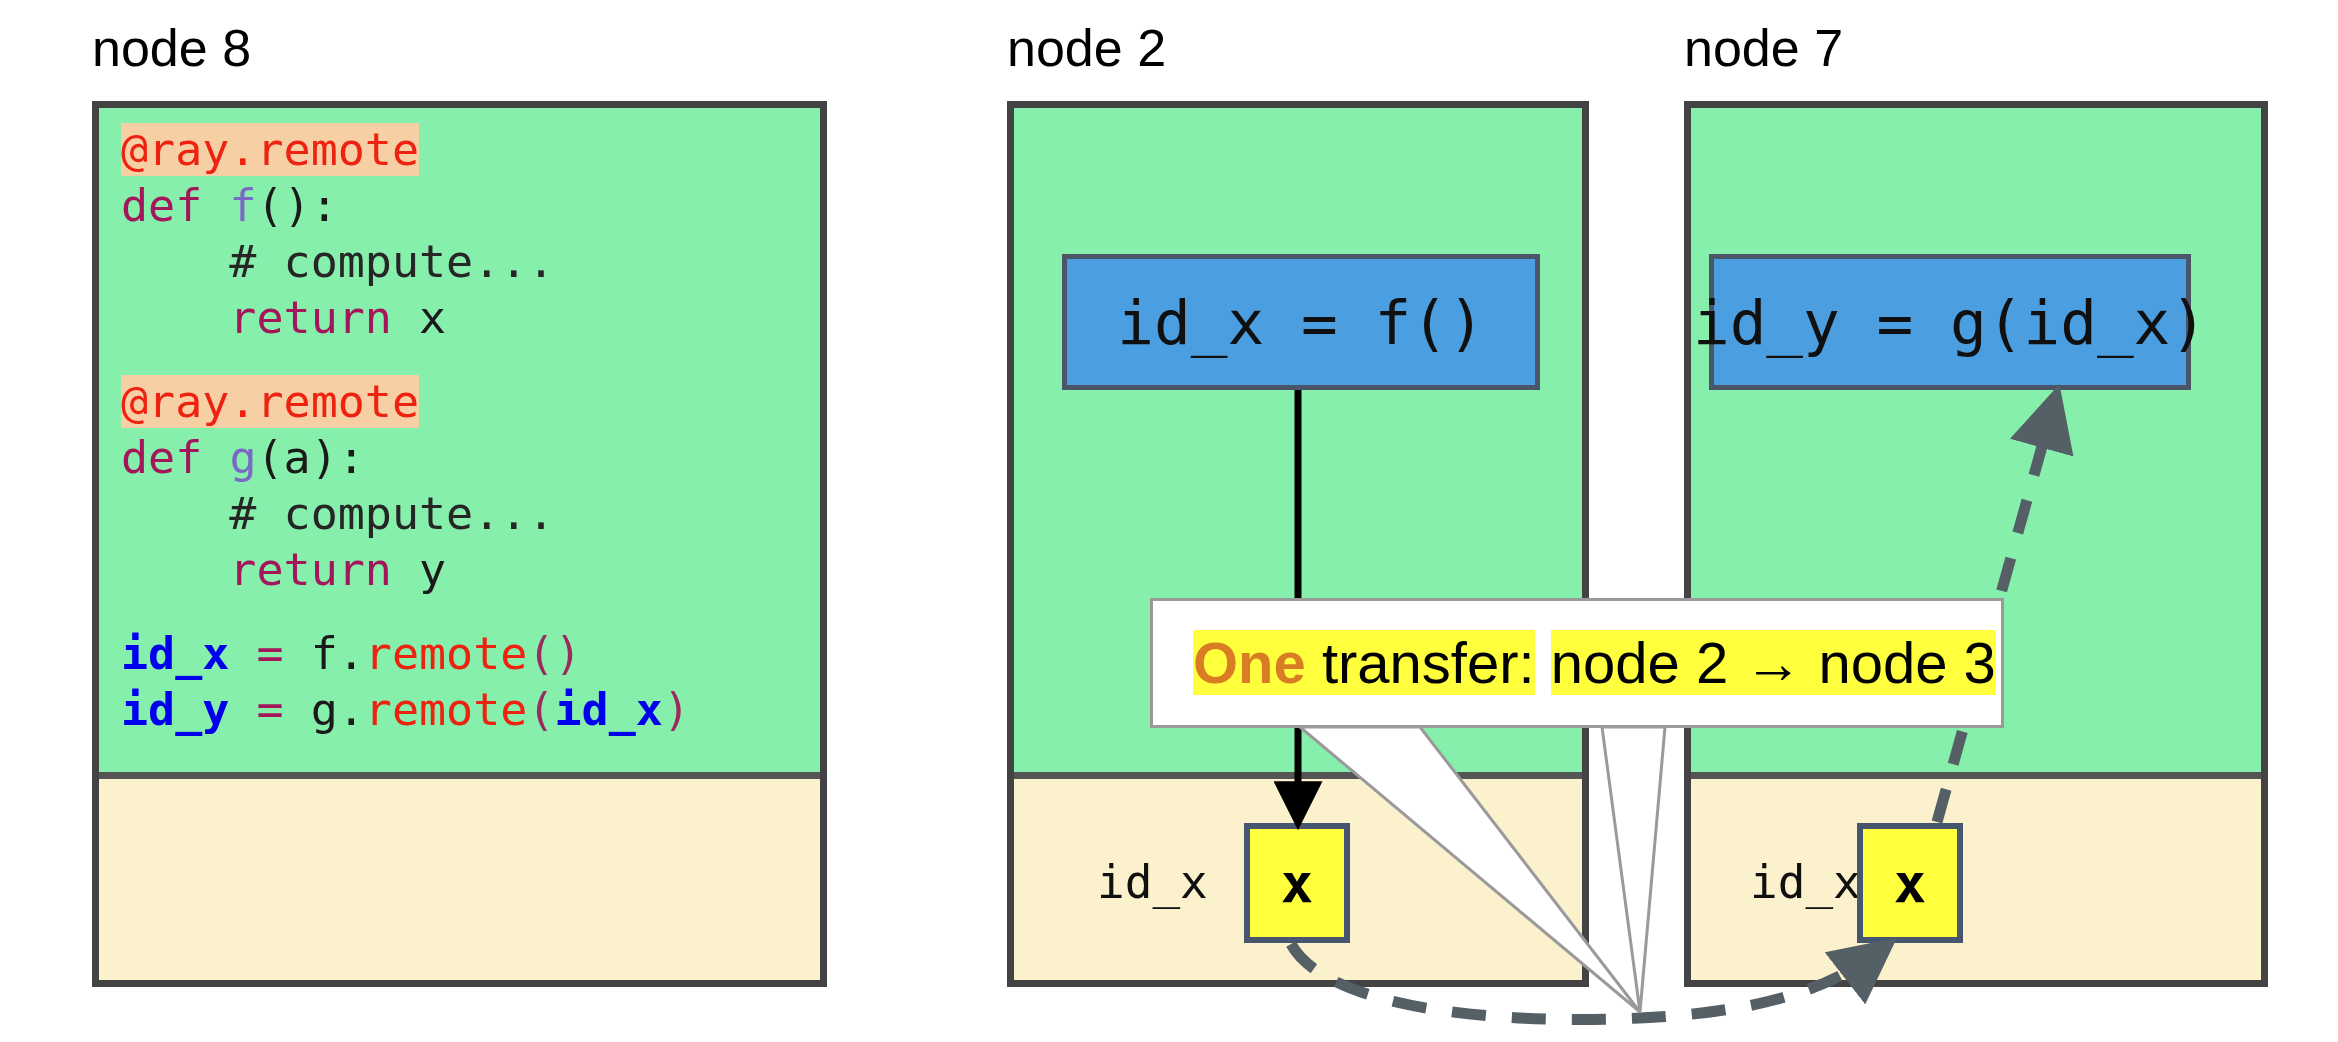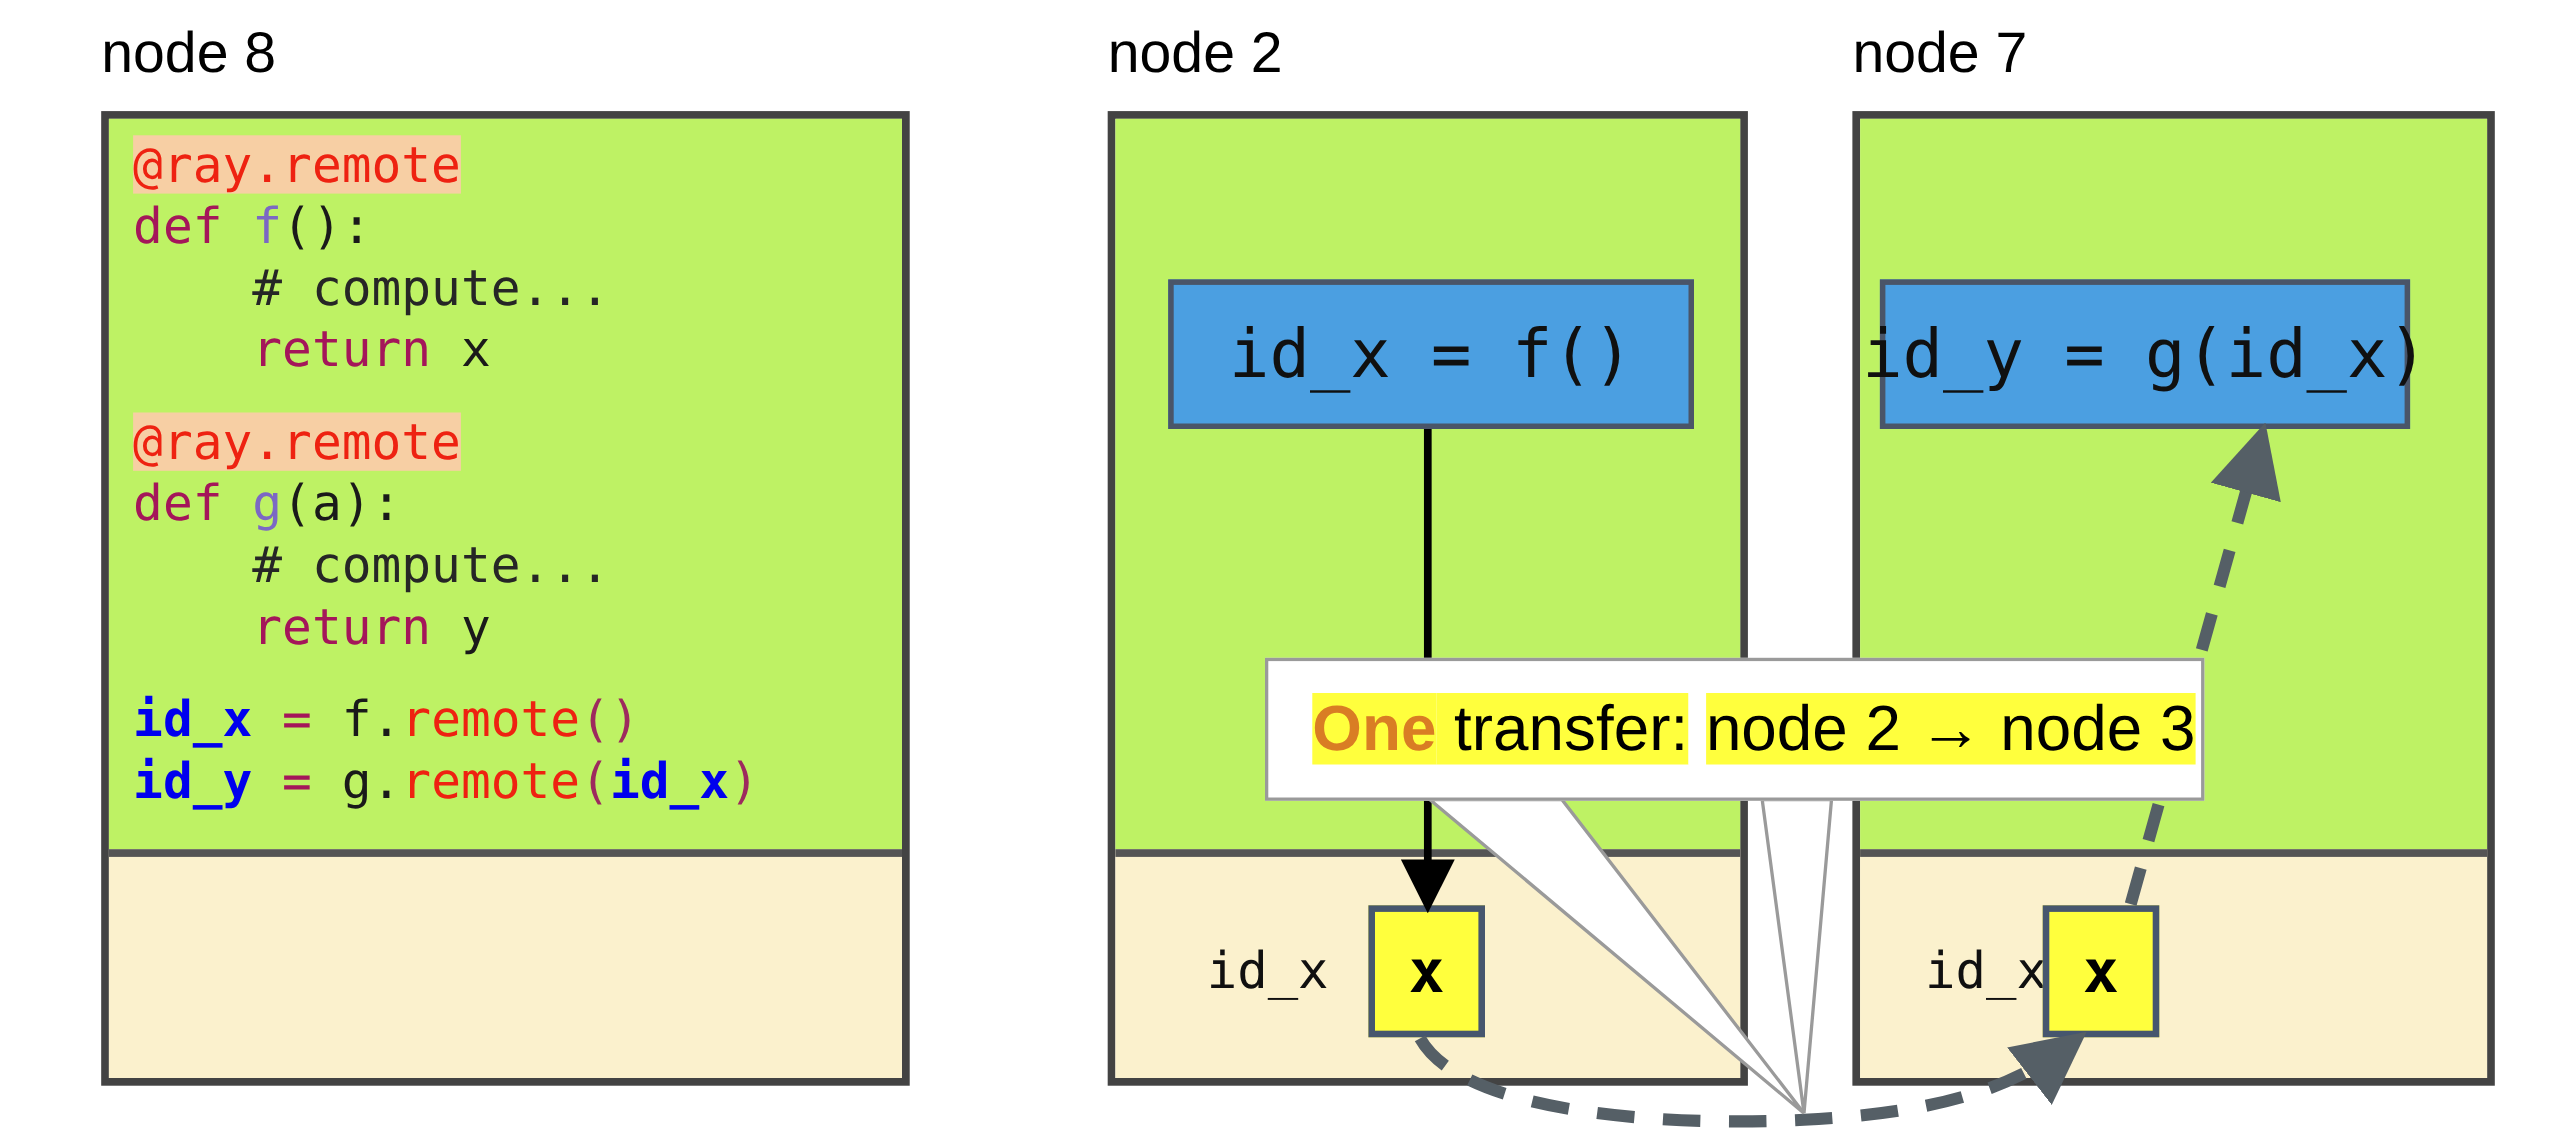--- a/index.html
+++ b/index.html
@@ -30,21 +30,21 @@
   .node-panel {
     position: absolute;
     box-sizing: border-box;
     border: 7px solid #434343;
     background: #f0f0f0;
     overflow: visible;
   }
   .code-area {
     position: absolute;
     left: 0; right: 0; top: 0;
-    background: #bef264;
+    background: #86efac;
     overflow: hidden;
   }
   .store-area {
     position: absolute;
     left: 0; right: 0; bottom: 0;
     background: #fbf1cd;
     border-top: 7px solid #555555;
     box-sizing: border-box;
     overflow: hidden;
   }

